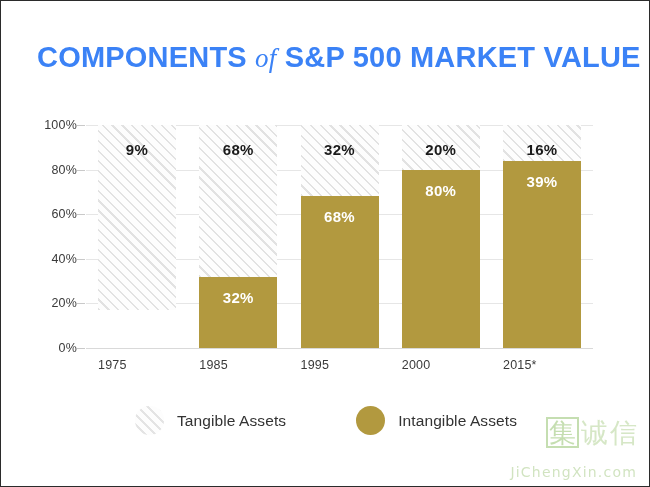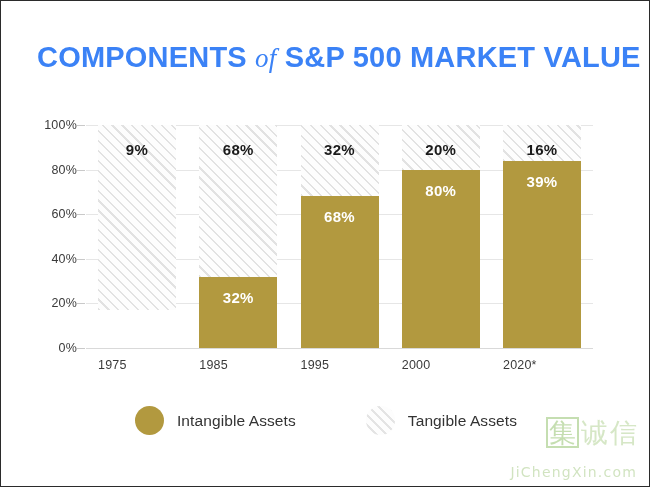--- a/index.html
+++ b/index.html
@@ -298,33 +298,33 @@
           </div>
           <div class="xtick">2000</div>
         </div>
         <div class="bar-group">
           <div class="seg seg-hatch" style="height: 16%; text-align: center;">
             <span class="seg-label">16%</span>
           </div>
           <div class="seg seg-solid" style="height: 84%;">
             <span class="seg-label">39%</span>
           </div>
-          <div class="xtick">2020*</div>
+          <div class="xtick">2015*</div>
         </div>
       </div>
   </div>
 
   <div id="legend">
+      <div class="legend-item">
+        <span class="swatch swatch-hatch"></span>
+        <span class="legend-label">Tangible Assets</span>
+      </div>
       <div class="legend-item">
         <span class="swatch swatch-solid"></span>
         <span class="legend-label">Intangible Assets</span>
-      </div>
-      <div class="legend-item">
-        <span class="swatch swatch-hatch"></span>
-        <span class="legend-label">Tangible Assets</span>
       </div>
     </div>
 
 
   <div id="watermark">
     <div id="watermark-glyphs">
       <span class="boxed">集</span>
       <span>诚</span>
       <span>信</span>
     </div>

